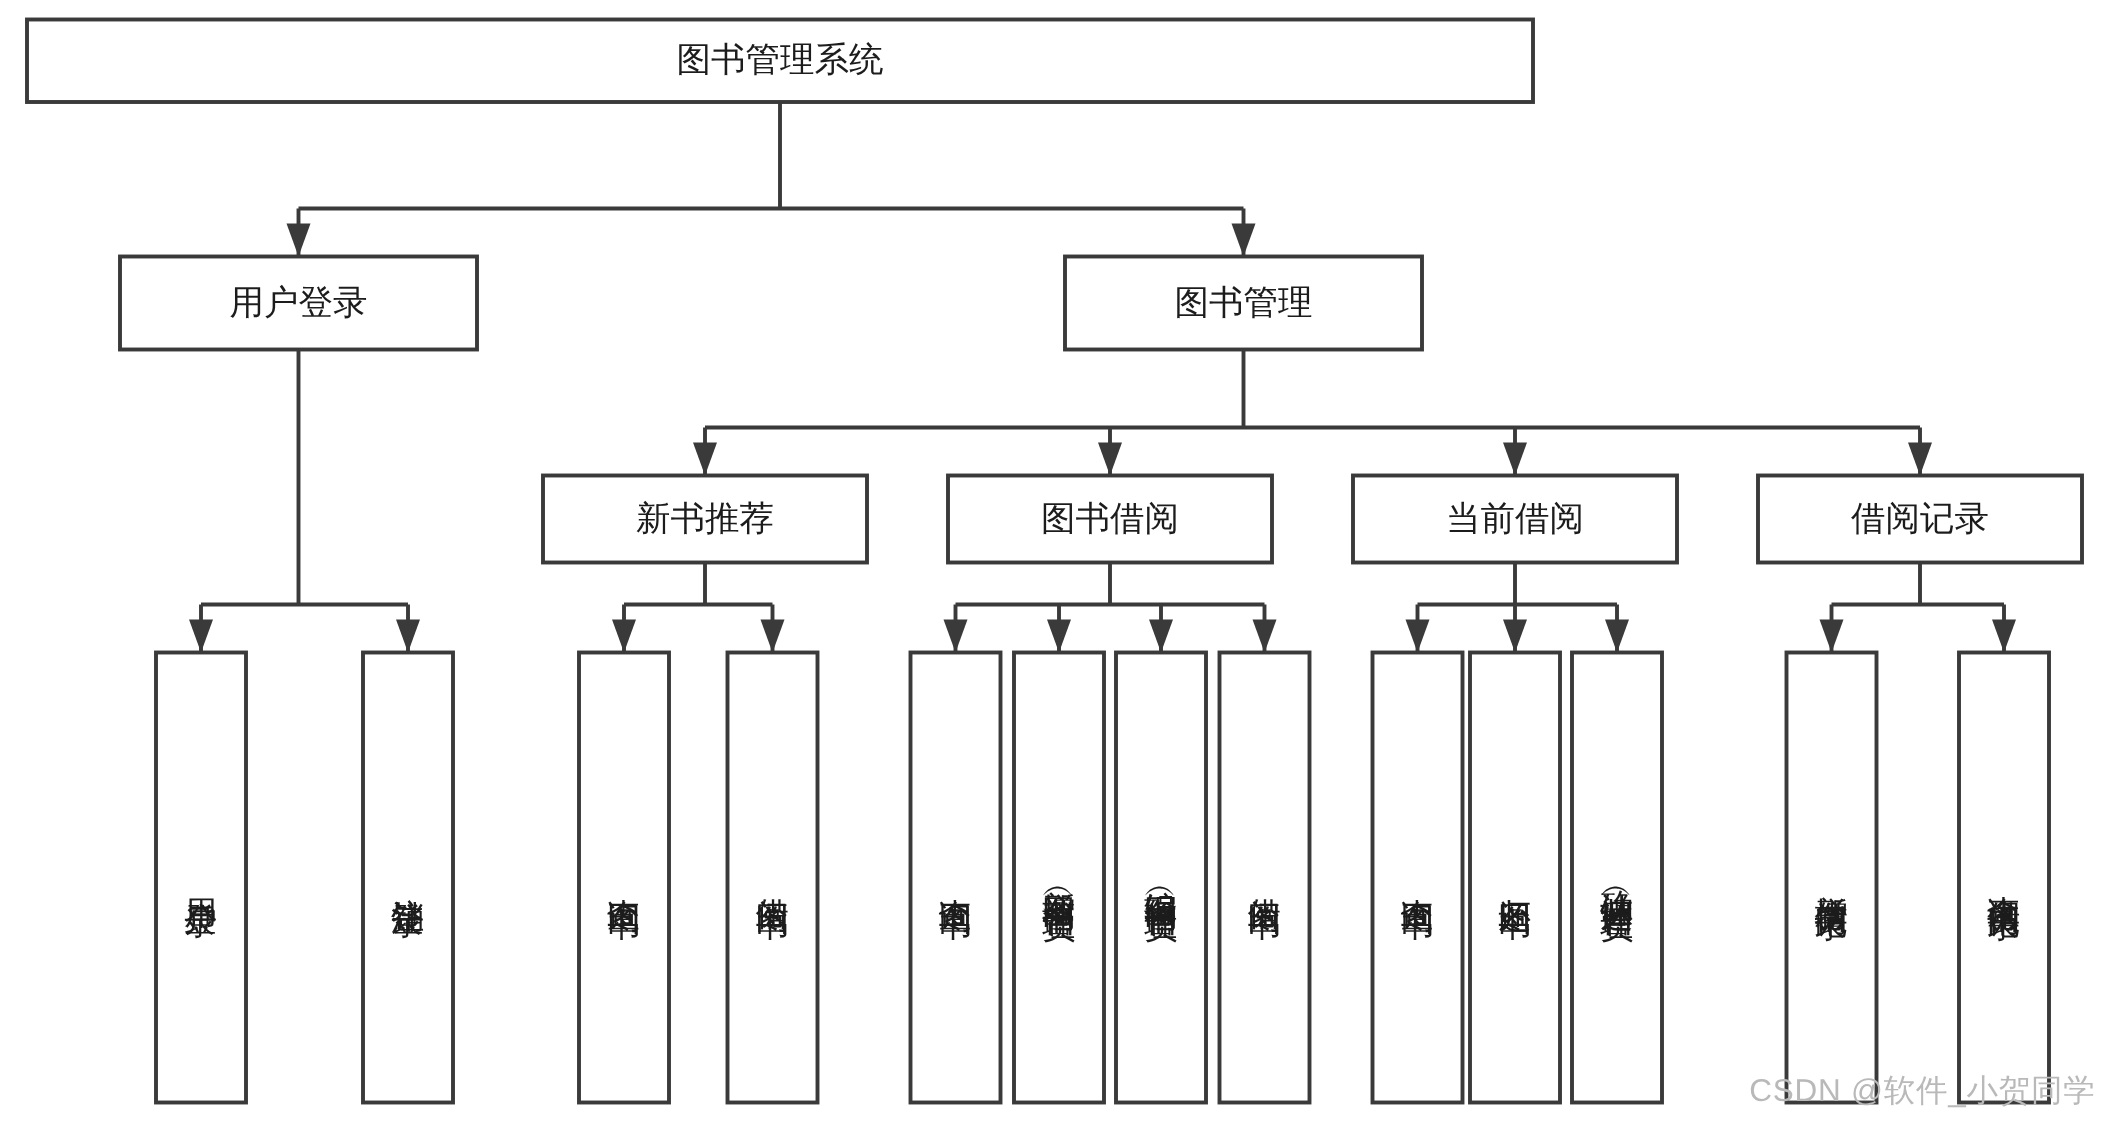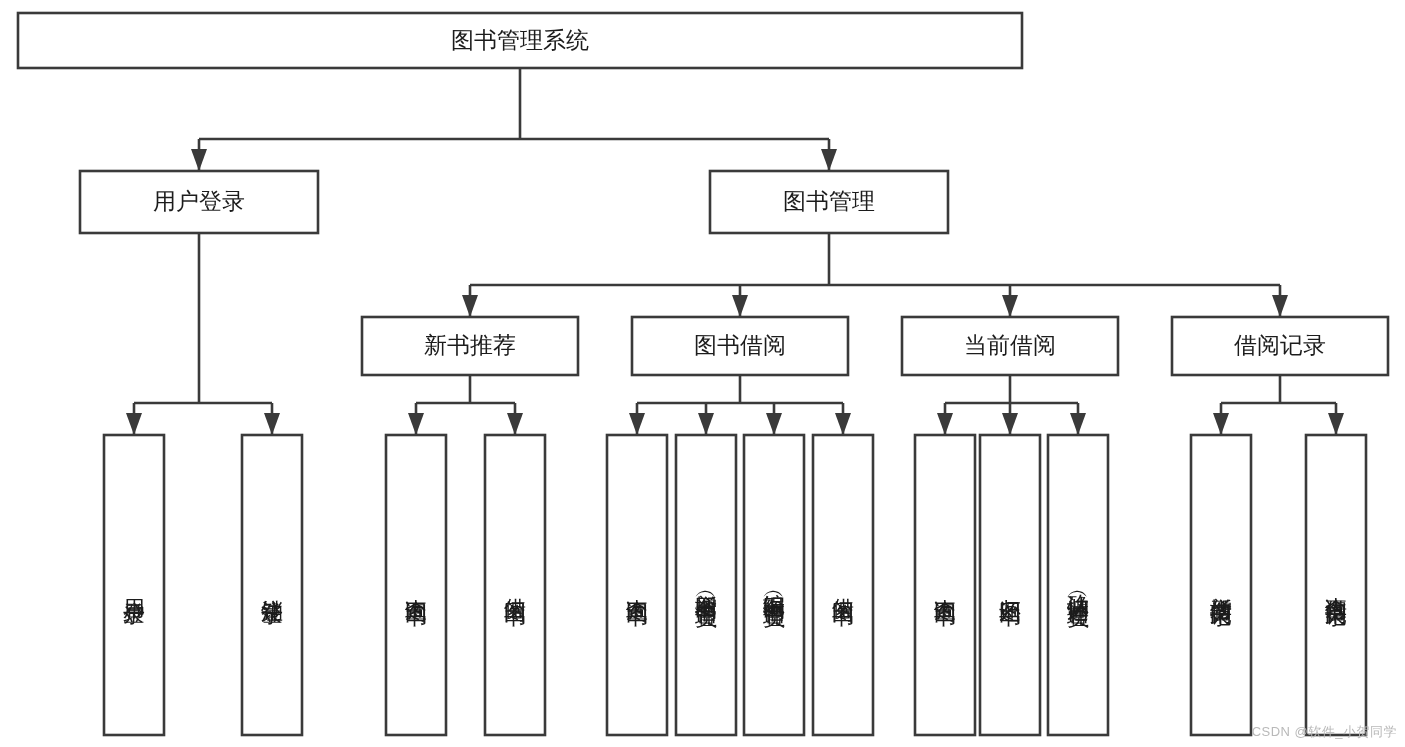--- a/index.html
+++ b/index.html
@@ -62,21 +62,21 @@
     letter-spacing: 2px;
     color: #1c1c1c;
     white-space: nowrap;
     pointer-events: none;
   }
   .watermark {
     position: absolute;
     right: 8px;
     bottom: 6px;
     font-family: "Liberation Sans", "DejaVu Sans", sans-serif;
-    font-size: 13px;
+    font-size: 21px;
     color: #b9b9b9;
     letter-spacing: 0.5px;
     user-select: none;
   }
 </style>
 </head>
 <body>
 
 <div id="diagram-root">
 

